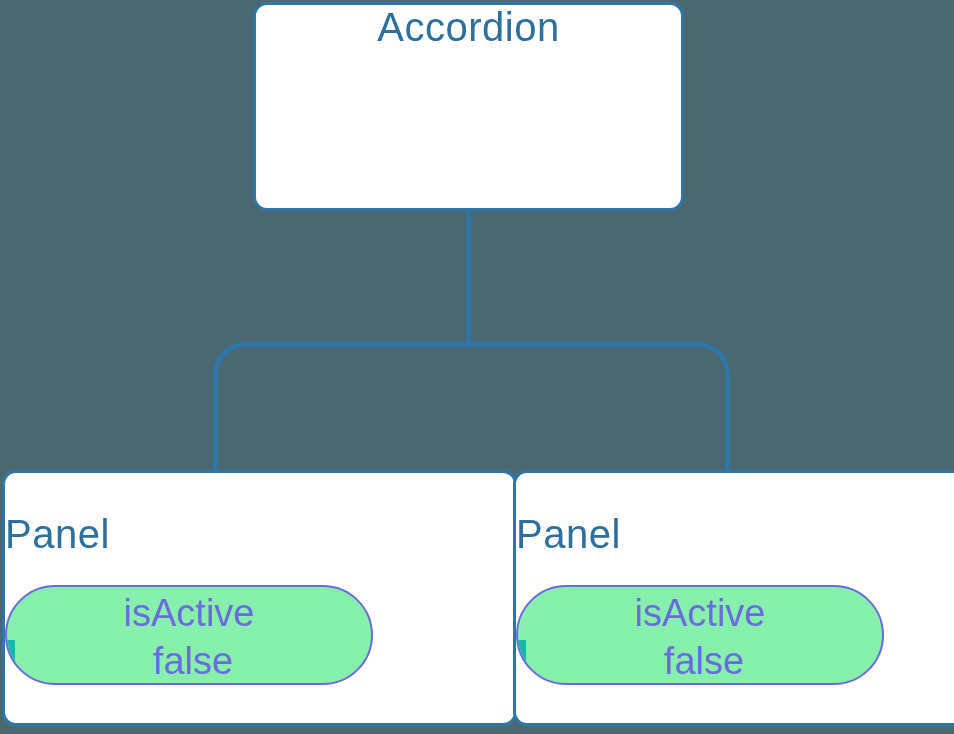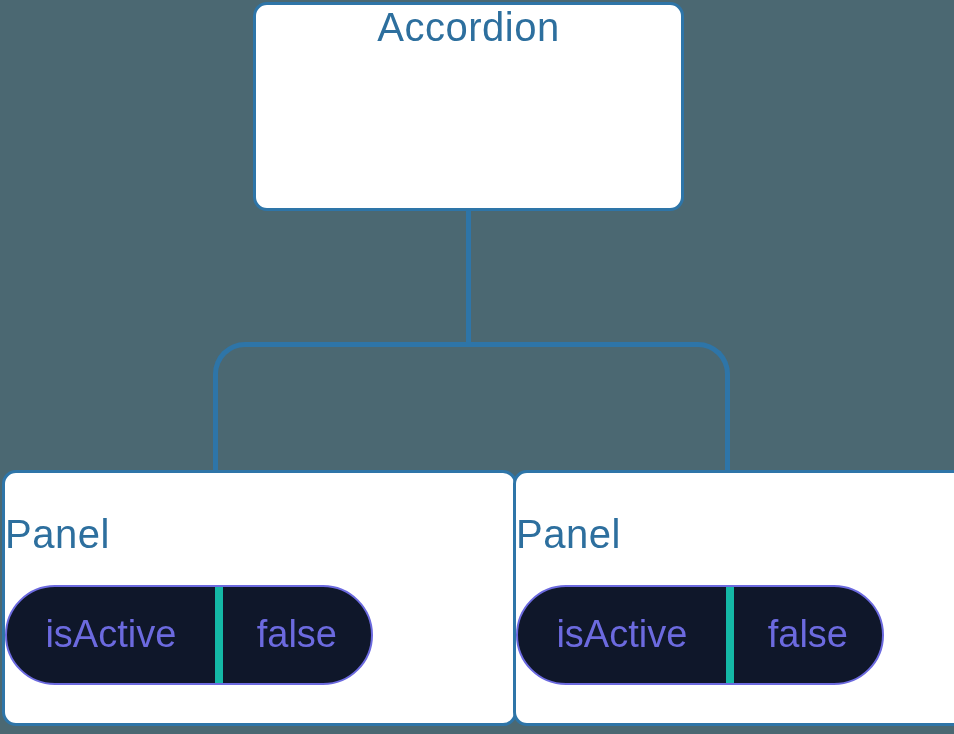--- a/index.html
+++ b/index.html
@@ -67,21 +67,22 @@
   #panel-node-left  { left: 2px; }
   #panel-node-right { left: 513px; }
 
   .state-pill {
     width: 368px;
     height: 100px;
     border: 2.5px solid #6C6ADF;
     border-radius: 50px;
     display: flex;
     overflow: hidden;
-    background: #0f172a;
+    background: #86efac;
+    flex-direction: column;
   }
 
   .state-cell {
     display: flex;
     align-items: center;
     justify-content: center;
     color: #6C6ADF;
     font-size: 38px;
     font-weight: 400;
   }

